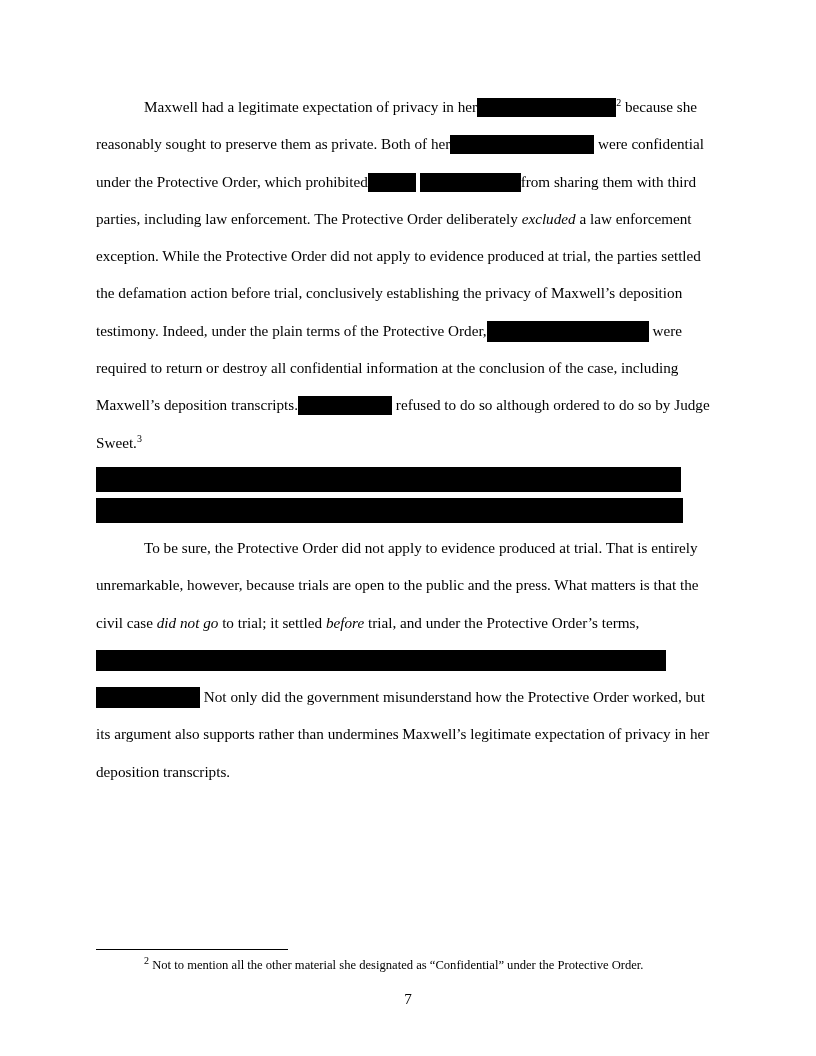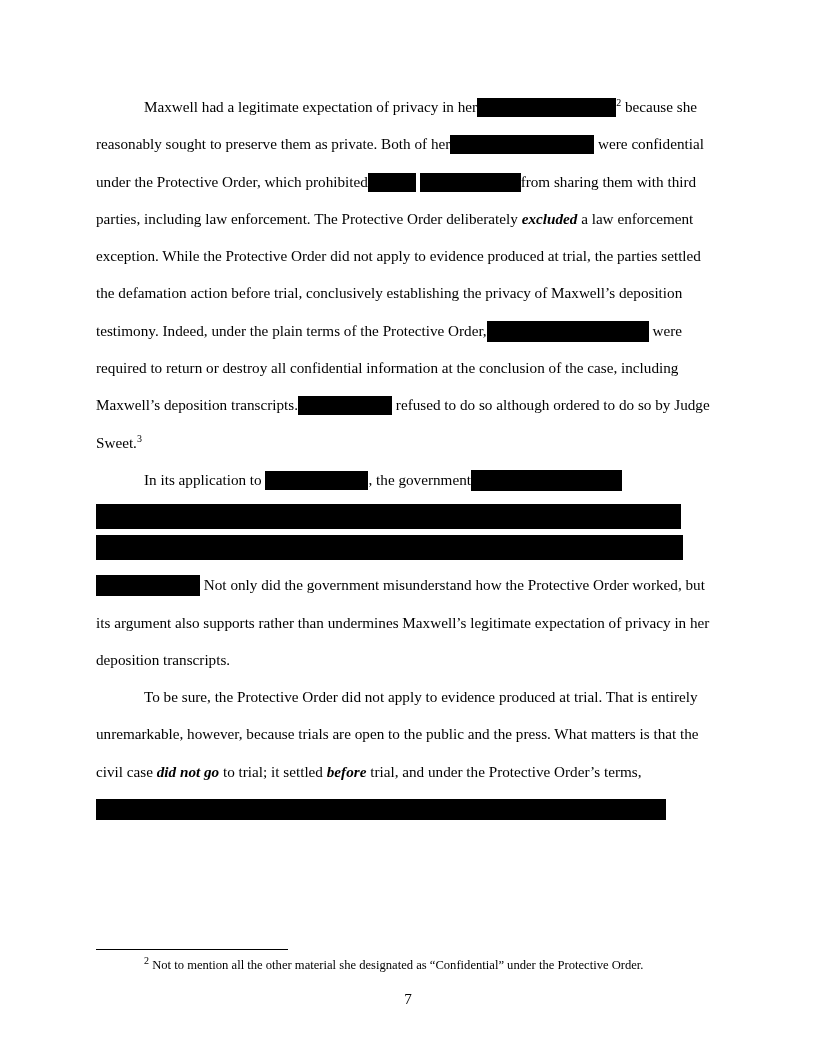--- a/index.html
+++ b/index.html
@@ -82,48 +82,45 @@
     top: -1px;
   }
   .page-number {
     position: absolute;
     bottom: 48px;
     left: 0;
     right: 0;
     text-align: center;
     font-size: 15.2px;
   }
-  em { font-style: italic; font-weight: bold; }
+  em { font-style: italic; }
 </style>
 </head>
 <body>
 
 <div class="page">
 
   <div class="body-text">
 
     <p class="para">
       <span>Maxwell had a legitimate expectation of privacy in her</span><span class="redact" style="width:139px"></span><sup>2</sup><span> because she reasonably sought to preserve them as private. Both of her</span><span class="redact" style="width:144px"></span><span> were confidential under the Protective Order, which prohibited</span><span class="redact" style="width:48px"></span><span> </span><span class="redact" style="width:101px"></span><span>from sharing them with third parties, including law enforcement. The Protective Order deliberately <em>excluded</em> a law enforcement exception. While the Protective Order did not apply to evidence produced at trial, the parties settled the defamation action before trial, conclusively establishing the privacy of Maxwell’s deposition testimony. Indeed, under the plain terms of the Protective Order,</span><span class="redact tall" style="width:162px"></span><span> were required to return or destroy all confidential information at the conclusion of the case, including Maxwell’s deposition transcripts.</span><span class="redact" style="width:94px"></span><span> refused to do so although ordered to do so by Judge Sweet.</span><sup>3</sup>
     </p>
 
-    <p class="para">
-      <span>In its application to </span><span class="redact" style="width:103px"></span><span>, the government</span><span class="redact tall" style="width:151px"></span>
-    </p>
 
     <div class="block-wrap">
       <div class="redact-block" style="width:585px"></div>
       <div class="redact-block" style="width:587px"></div>
     </div>
 
+    <p class="para">
+      <span>To be sure, the Protective Order did not apply to evidence produced at trial. That is entirely unremarkable, however, because trials are open to the public and the press. What matters is that the civil case <em>did not go</em> to trial; it settled <em>before</em> trial, and under the Protective Order’s terms,</span><span class="redact tall" style="width:570px"></span>
+    </p>
+
     <p class="para noindent">
       <span class="redact tall" style="width:104px"></span><span> Not only did the government misunderstand how the Protective Order worked, but its argument also supports rather than undermines Maxwell’s legitimate expectation of privacy in her deposition transcripts.</span>
-    </p>
-
-    <p class="para">
-      <span>To be sure, the Protective Order did not apply to evidence produced at trial. That is entirely unremarkable, however, because trials are open to the public and the press. What matters is that the civil case <em>did not go</em> to trial; it settled <em>before</em> trial, and under the Protective Order’s terms,</span><span class="redact tall" style="width:570px"></span>
     </p>
 
   </div>
 
   <div class="footnotes">
     <div class="footnote-rule"></div>
     <p class="fn">
       <sup>2</sup><span> Not to mention all the other material she designated as “Confidential” under the Protective Order.</span>
     </p>
   </div>

